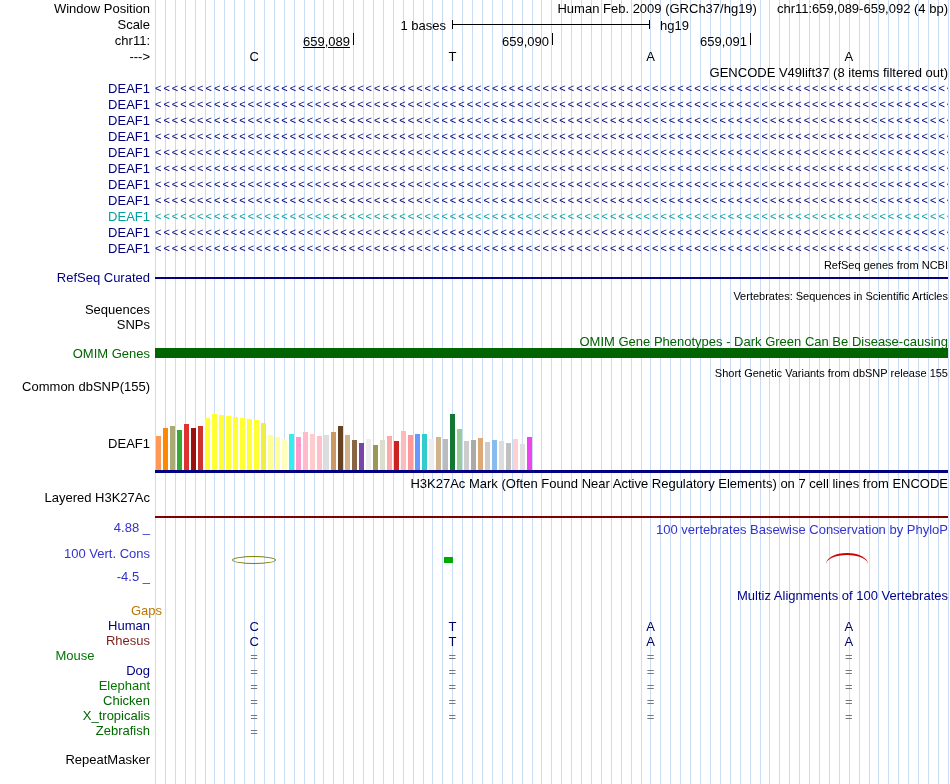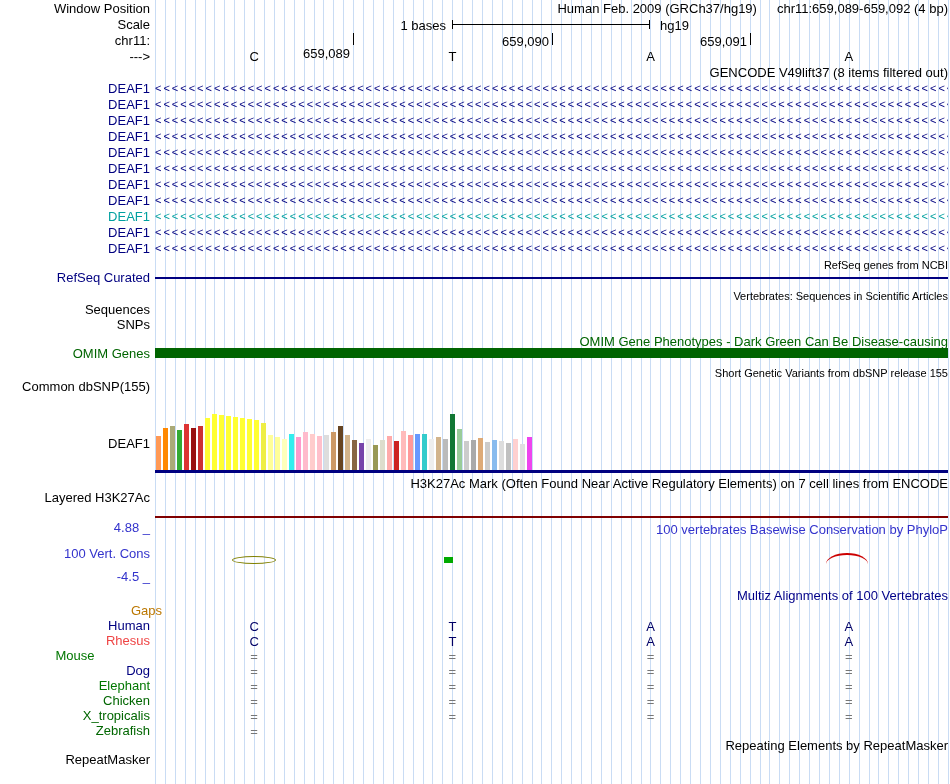--- a/index.html
+++ b/index.html
@@ -38,21 +38,21 @@
 
   <div class="lbl" style="top:18px">Scale</div>
   <div style="position:absolute;left:350px;top:18px;width:96px;text-align:right">1 bases</div>
   <div class="scale-el" style="left:452px;top:24px;width:198px;height:1px"></div>
   <div class="scale-el" style="left:452px;top:20px;width:1px;height:9px"></div>
   <div class="scale-el" style="left:649px;top:20px;width:1px;height:9px"></div>
   <div style="position:absolute;left:660px;top:18px">hg19</div>
 
   <div class="lbl" style="top:34px">chr11:</div>
   <div>
-      <div class="tick-label" style="left: 280px; top: 46px;">659,089</div>
+      <div class="tick-label" style="left: 280px; top: 34px; text-decoration: underline;">659,089</div>
       <div class="tick-bar" style="left: 353px; top: 33px;"></div>
       <div class="tick-label" style="left: 479px; top: 34px;">659,090</div>
       <div class="tick-bar" style="left: 552px; top: 33px;"></div>
       <div class="tick-label" style="left: 677px; top: 34px;">659,091</div>
       <div class="tick-bar" style="left: 750px; top: 33px;"></div>
     </div>
 
   <div class="lbl" style="top:50px">---&gt;</div>
   <div>
       <div class="base-letter" style="left: 254.125px; top: 49px;">C</div>
@@ -176,21 +176,21 @@
   <div class="lbl blue" style="top:570px">-4.5 _</div>
 
   <div class="hdr mznavy" style="top:589px">Multiz Alignments of 100 Vertebrates</div>
   <div>
       <div class="lbl" style="top: 604px; color: rgb(187, 119, 0); margin-left: 12px;">Gaps</div>
       <div class="lbl" style="top: 619px; color: rgb(0, 0, 128);">Human</div>
       <div class="mz-base" style="left: 254.125px; top: 619px; font-weight: normal; color: rgb(0, 0, 102);">C</div>
       <div class="mz-base" style="left: 452.375px; top: 619px; font-weight: normal; color: rgb(0, 0, 102);">T</div>
       <div class="mz-base" style="left: 650.625px; top: 619px; font-weight: normal; color: rgb(0, 0, 102);">A</div>
       <div class="mz-base" style="left: 848.875px; top: 619px; font-weight: normal; color: rgb(0, 0, 102);">A</div>
-      <div class="lbl" style="top: 634px; color: #ef4444;">Rhesus</div>
+      <div class="lbl" style="top: 634px; color: #7f1d1d;">Rhesus</div>
       <div class="mz-base" style="left: 254.125px; top: 634px; font-weight: normal; color: rgb(0, 0, 102);">C</div>
       <div class="mz-base" style="left: 452.375px; top: 634px; font-weight: normal; color: rgb(0, 0, 102);">T</div>
       <div class="mz-base" style="left: 650.625px; top: 634px; font-weight: normal; color: rgb(0, 0, 102);">A</div>
       <div class="mz-base" style="left: 848.875px; top: 634px; font-weight: normal; color: rgb(0, 0, 102);">A</div>
       <div class="lbl" style="top: 649px; color: rgb(0, 119, 0); text-align: center;">Mouse</div>
       <div class="mz-base" style="left: 254.125px; top: 649px; font-weight: normal; color: rgb(119, 119, 119);">=</div>
       <div class="mz-base" style="left: 452.375px; top: 649px; font-weight: normal; color: rgb(119, 119, 119);">=</div>
       <div class="mz-base" style="left: 650.625px; top: 649px; font-weight: normal; color: rgb(119, 119, 119);">=</div>
       <div class="mz-base" style="left: 848.875px; top: 649px; font-weight: normal; color: rgb(119, 119, 119);">=</div>
       <div class="lbl" style="top: 664px; color: rgb(0, 0, 128);">Dog</div>
@@ -210,15 +210,14 @@
       <div class="mz-base" style="left: 848.875px; top: 694px; font-weight: normal; color: rgb(119, 119, 119);">=</div>
       <div class="lbl" style="top: 709px; color: rgb(0, 102, 0);">X_tropicalis</div>
       <div class="mz-base" style="left: 254.125px; top: 709px; font-weight: normal; color: rgb(119, 119, 119);">=</div>
       <div class="mz-base" style="left: 452.375px; top: 709px; font-weight: normal; color: rgb(119, 119, 119);">=</div>
       <div class="mz-base" style="left: 650.625px; top: 709px; font-weight: normal; color: rgb(119, 119, 119);">=</div>
       <div class="mz-base" style="left: 848.875px; top: 709px; font-weight: normal; color: rgb(119, 119, 119);">=</div>
       <div class="lbl" style="top: 724px; color: rgb(0, 102, 0);">Zebrafish</div>
       <div class="mz-base" style="left: 254.125px; top: 724px; font-weight: normal; color: rgb(119, 119, 119);">=</div>
     </div>
 
-  <div class="hdr" style="top:739px">Repeating Elements by RepeatMasker</div>
   <div class="lbl" style="top:753px">RepeatMasker</div>
 </div>
 
 </body></html>

